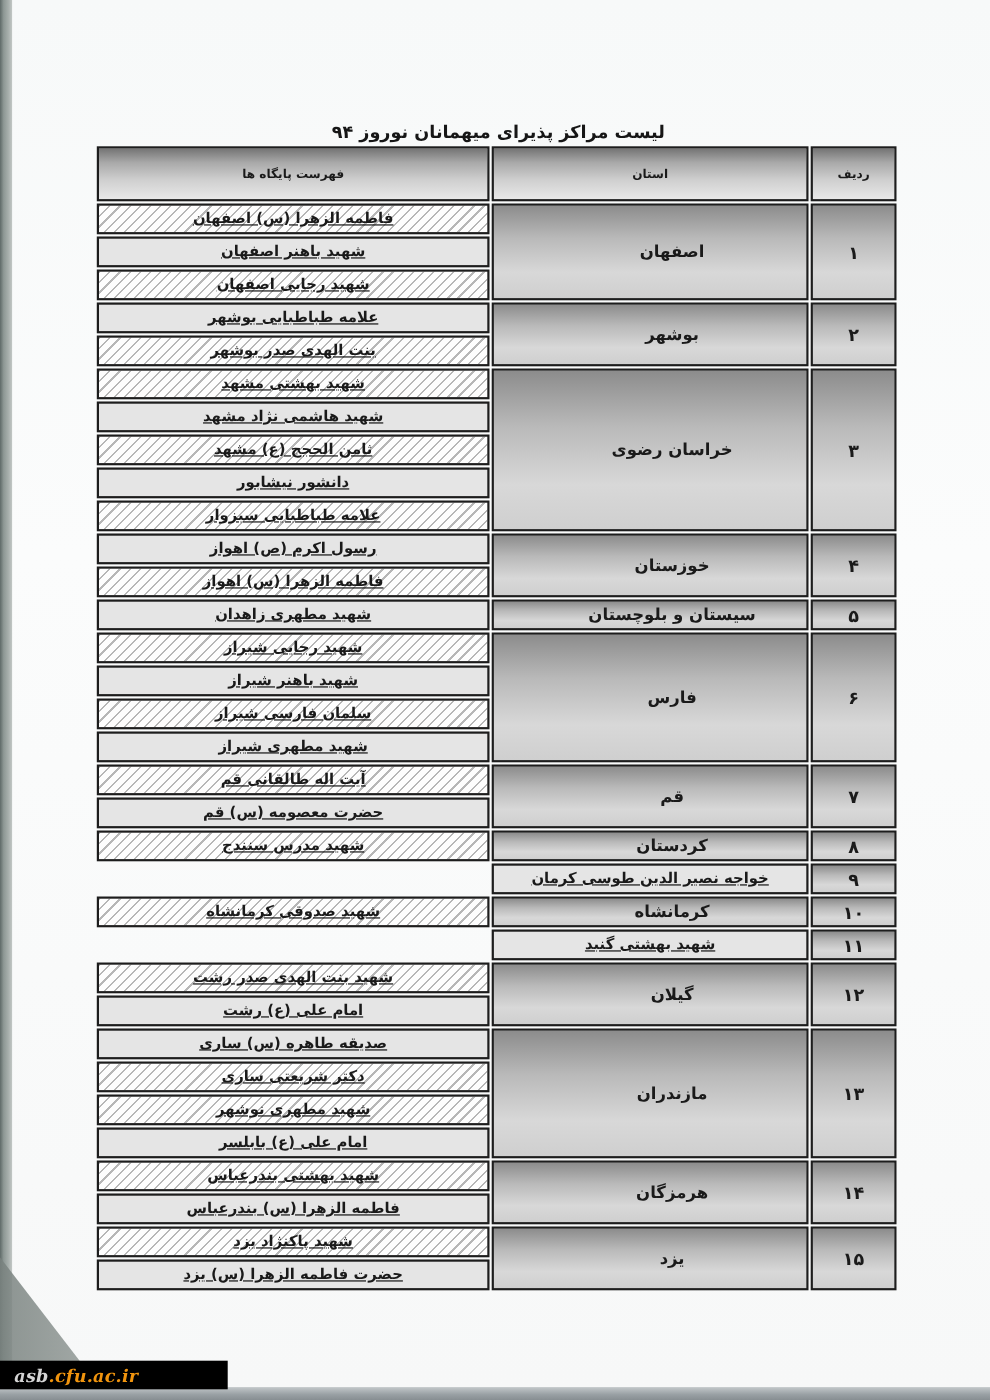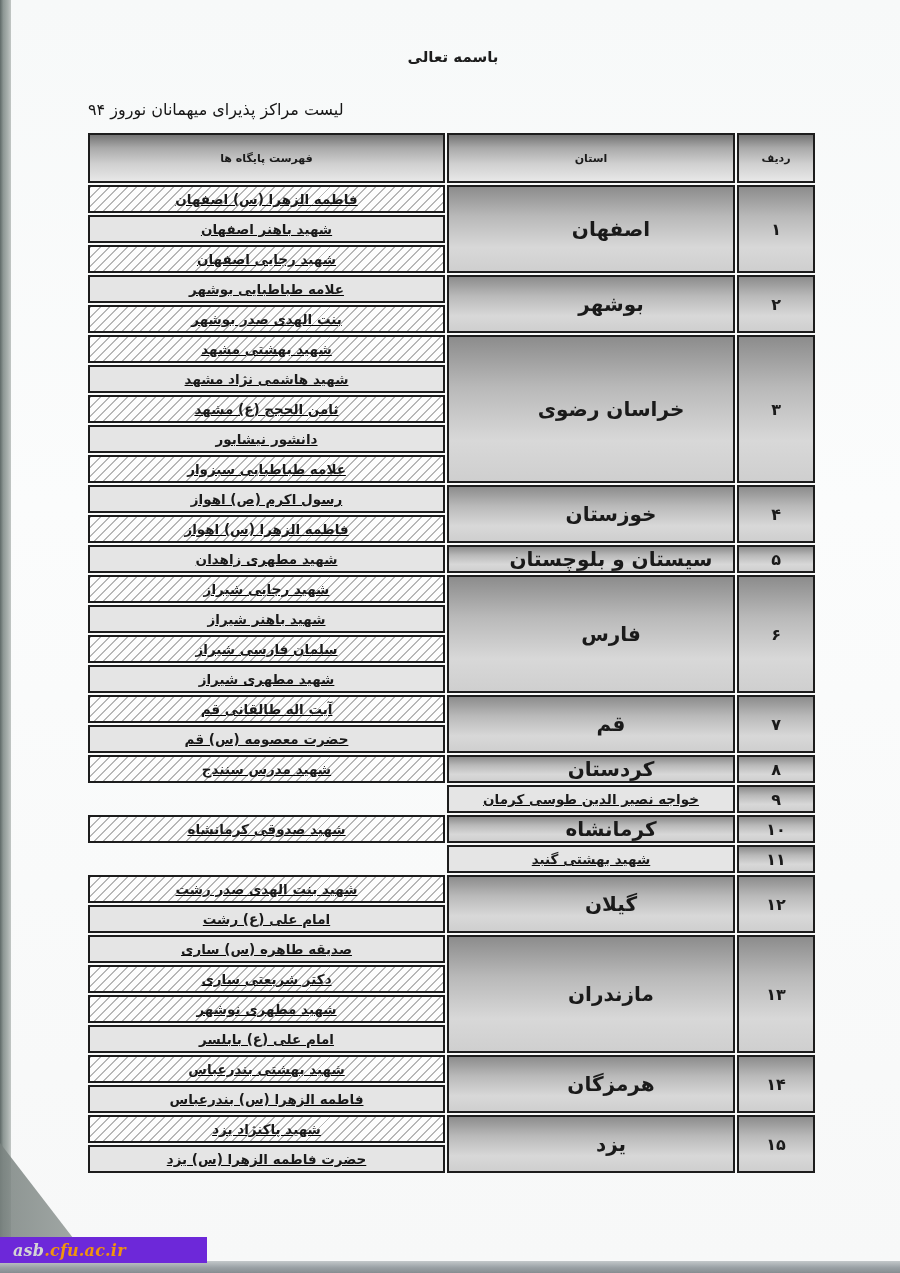--- a/index.html
+++ b/index.html
@@ -27,22 +27,22 @@
     position:absolute; left:11px; top:0; width:889px; height:1262px;
     background:linear-gradient(180deg,#f7f9f9 0,#fbfcfc 40%,#f7f8f8 100%);
   }
   
   .bismillah{
     position:absolute; left:88px; top:48px; width:730px;
     text-align:center; font-weight:bold; font-size:15px; color:#1d1d1d;
     direction:rtl;
   }
   .doc-title{
-    position:absolute; left:88px; top:100px; width:730px;
-    text-align:left; font-weight:normal; font-size:16px; color:#161616;
+    position:absolute; left:88px; top:110px; width:730px;
+    text-align:center; font-weight:bold; font-size:16px; color:#161616;
     direction:rtl;
   }
   
   .tbl{
     position:absolute; left:88px; top:133px; width:727px;
     direction:rtl;
   }
   .grp{
     display:grid; grid-template-columns:78px 288px 1fr;
     column-gap:2px; margin-top:2px;
@@ -52,53 +52,52 @@
     display:flex; align-items:center; justify-content:center;
     text-align:center; overflow:hidden;
   }
   .hdr .cell{ height:46px; font-size:11px;
     background:linear-gradient(180deg,#747474 0,#a9a9a9 28%,#cfcfcf 62%,#e8e8e8 100%);
   }
   .grad{
     background:linear-gradient(180deg,#8c8c8c 0,#b9b9b9 35%,#d8d8d8 72%,#cfcfcf 100%);
   }
   .num{ font-size:16px; }
-  .prov{ font-size:20px;padding-left:40px; }
+  .prov{ font-size:15px;padding-left:40px; }
   .bases{ display:flex; flex-direction:column; gap:2px;text-decoration:underline; }
   .base{
     height:24px; font-size:13.5px; flex:0 0 auto;
     background:#e5e5e5;
   }
   .hatch{
     background:
       repeating-linear-gradient(135deg,
         rgba(125,125,125,.55) 0 1.4px, rgba(0,0,0,0) 1.4px 6.5px),
       #fdfdfd;
   }
   
   .wm{
     position:absolute; left:0; top:1237px; width:207px; height:26px;
-    background:#6d28d9; display:flex; align-items:center;
+    background:#000000; display:flex; align-items:center;
     padding-left:13px; box-sizing:border-box;
     font-family:"DejaVu Serif", serif; font-style:italic; font-weight:bold;
     font-size:16px; letter-spacing:.2px;
   }
   .wm .pre{ color:#d4d4d4; }
   .wm .suf{ color:#f0940e; }
 </style>
 </head>
 <body>
 
 <div class="stage">
   <div class="paper"></div>
   <div class="edge-left"></div>
   <div class="corner-wedge"></div>
   <div class="edge-bottom"></div>
 
-  <div class="bismillah">باسمه تعالی</div>
   <div class="doc-title">لیست مراکز پذیرای میهمانان نوروز ۹۴</div>
 
   <div class="tbl">
     <div class="grp hdr" style="margin-top:0;">
       <div class="cell">ردیف</div>
       <div class="cell">استان</div>
       <div class="cell">فهرست پایگاه ها</div>
     </div>
     <div id="groups">
         <div class="grp">

